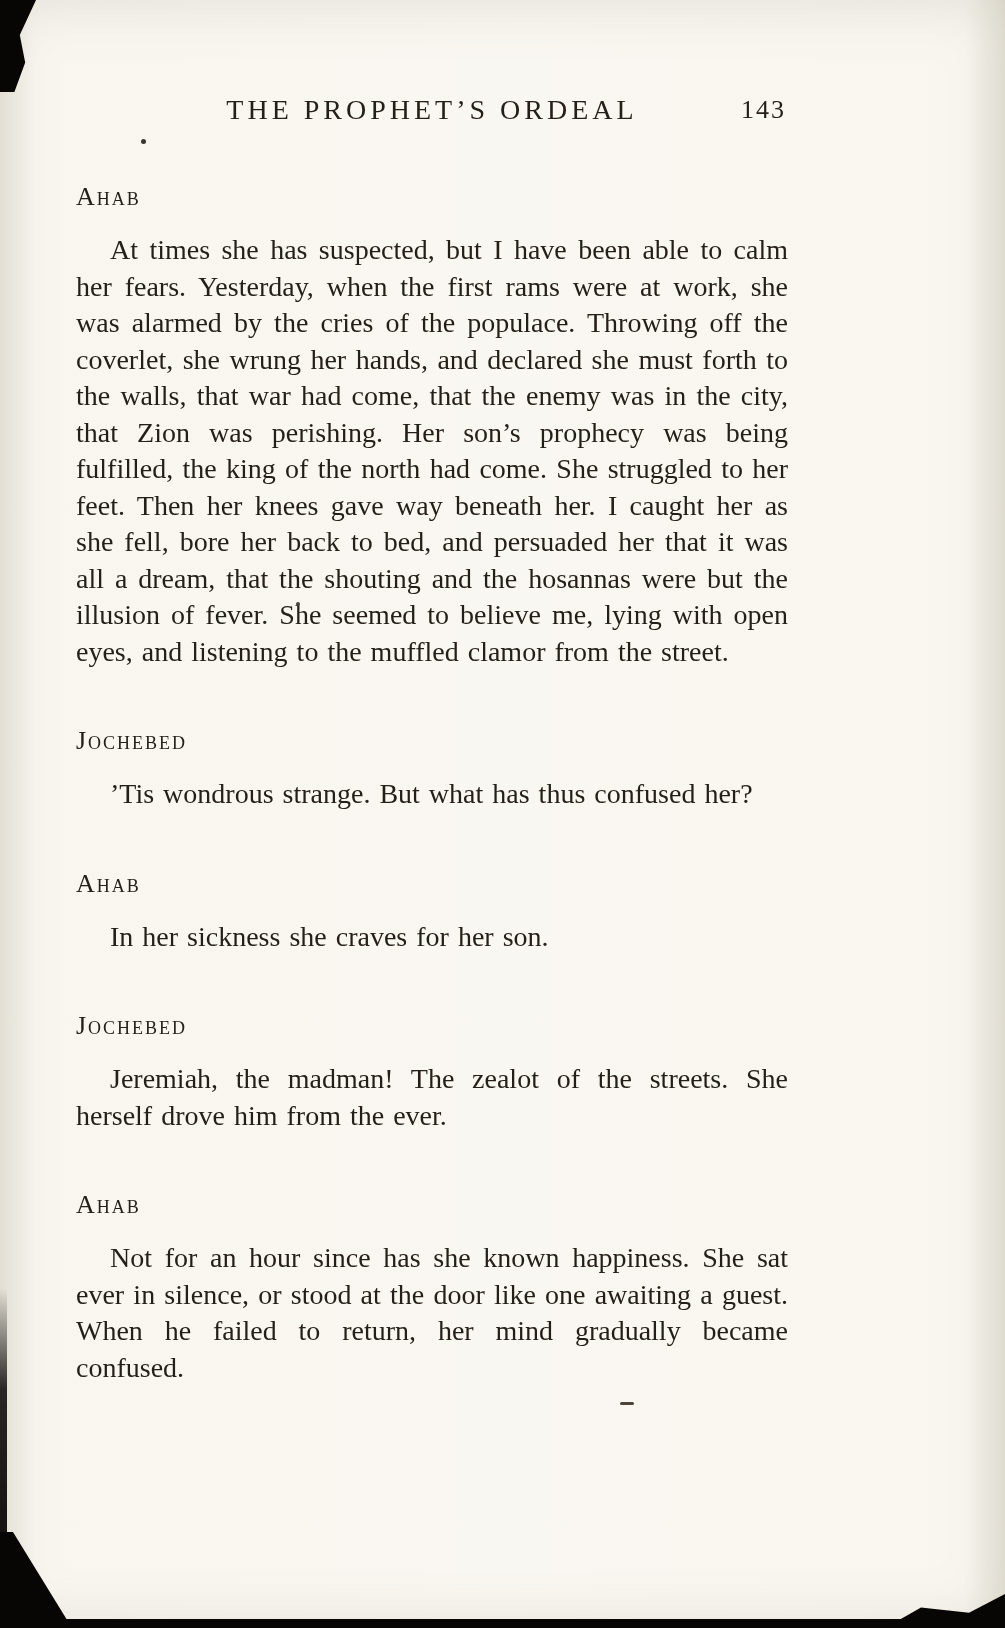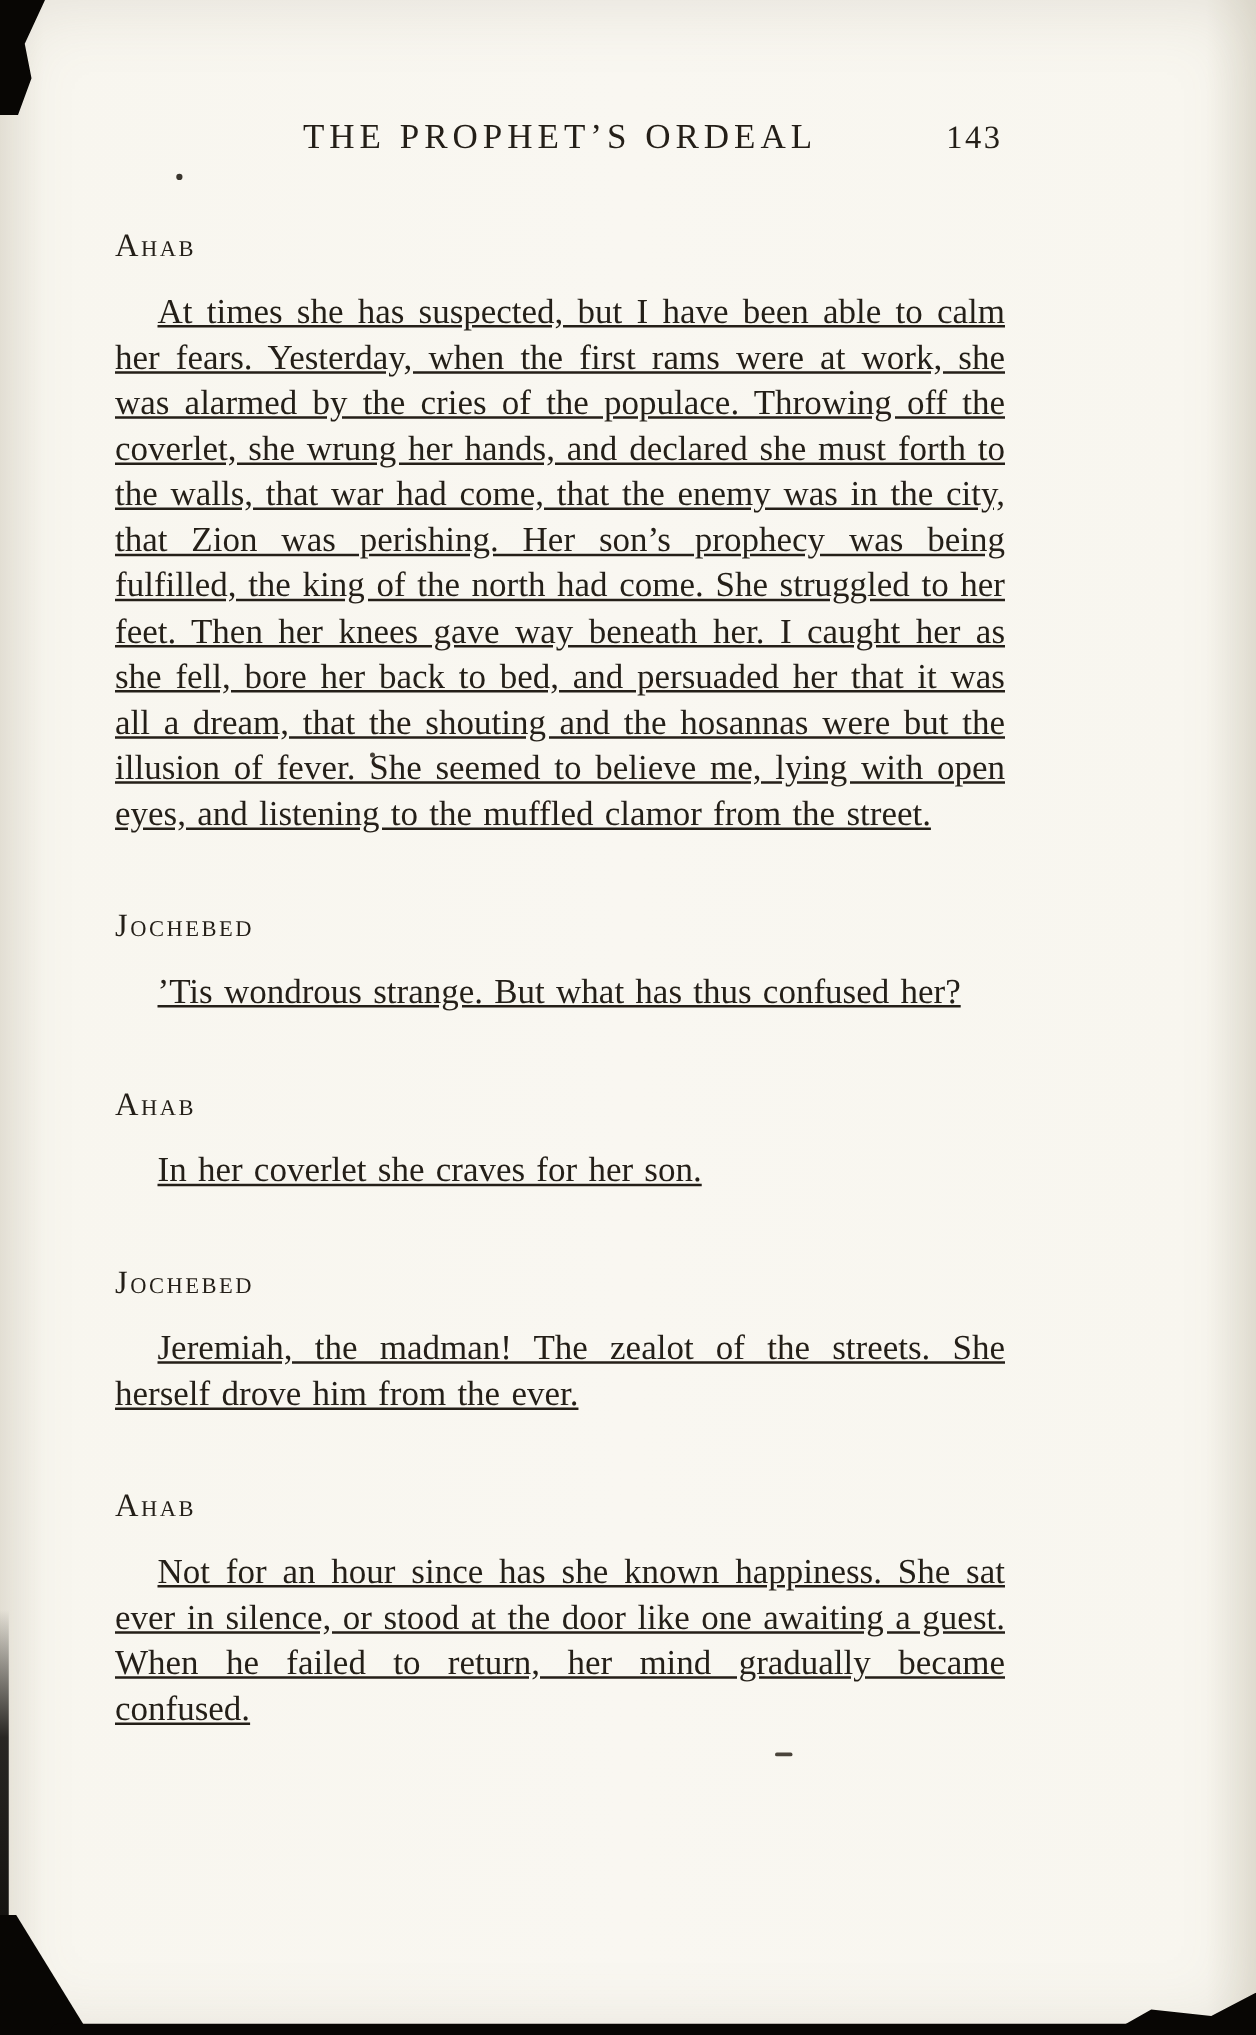--- a/index.html
+++ b/index.html
@@ -13,21 +13,21 @@
     color: #241f18;
   }
   .page {
     position: absolute;
     inset: 0;
     background: linear-gradient(90deg, #edeae0 0%, #f8f6ef 3.5%, #f9f7f1 50%, #f8f6ef 96%, #e9e6db 100%);
     box-shadow: inset 0 0 60px rgba(120,110,90,0.18);
   }
   .content {
     position: absolute;
-    left: 92px;
+    left: 76px;
     top: 94px;
     width: 712px;
   }
   .header {
     position: relative;
     text-align: center;
     font-size: 28px;
     letter-spacing: 4px;
     white-space: nowrap;
     margin-bottom: 14px;
@@ -48,21 +48,20 @@
     margin: 56px 0 20px 0;
   }
   .section:first-of-type .speaker { margin-top: 32px; }
   .para {
     font-size: 28px;
     line-height: 36.5px;
     text-align: justify;
     text-indent: 34px;
     margin: 0;
     word-spacing: 2px;
-    text-decoration: underline;
   }
   
   .artifact { position: absolute; background: #080604; }
   .art-top-left {
     left: 0; top: 0; width: 36px; height: 92px;
     clip-path: polygon(0 0, 100% 0, 55% 38%, 70% 68%, 40% 100%, 0 100%);
   }
   .art-bottom-left {
     left: 0; bottom: 0; width: 72px; height: 96px;
     clip-path: polygon(0 0, 18% 0, 100% 100%, 0 100%);
@@ -109,21 +108,21 @@
       <p class="para">At times she has suspected, but I have been able to calm her fears. Yesterday, when the first rams were at work, she was alarmed by the cries of the populace. Throwing off the coverlet, she wrung her hands, and declared she must forth to the walls, that war had come, that the enemy was in the city, that Zion was perishing. Her son’s prophecy was being fulfilled, the king of the north had come. She struggled to her feet. Then her knees gave way beneath her. I caught her as she fell, bore her back to bed, and persuaded her that it was all a dream, that the shouting and the hosannas were but the illusion of fever. She seemed to believe me, lying with open eyes, and listening to the muffled clamor from the street.</p>
     </div>
 
     <div class="section">
       <div class="speaker">Jochebed</div>
       <p class="para">’Tis wondrous strange. But what has thus confused her?</p>
     </div>
 
     <div class="section">
       <div class="speaker">Ahab</div>
-      <p class="para">In her coverlet she craves for her son.</p>
+      <p class="para">In her sickness she craves for her son.</p>
     </div>
 
     <div class="section">
       <div class="speaker">Jochebed</div>
       <p class="para">Jeremiah, the madman! The zealot of the streets. She herself drove him from the ever.</p>
     </div>
 
     <div class="section">
       <div class="speaker">Ahab</div>
       <p class="para">Not for an hour since has she known happiness. She sat ever in silence, or stood at the door like one awaiting a guest. When he failed to return, her mind gradually became confused.</p>

